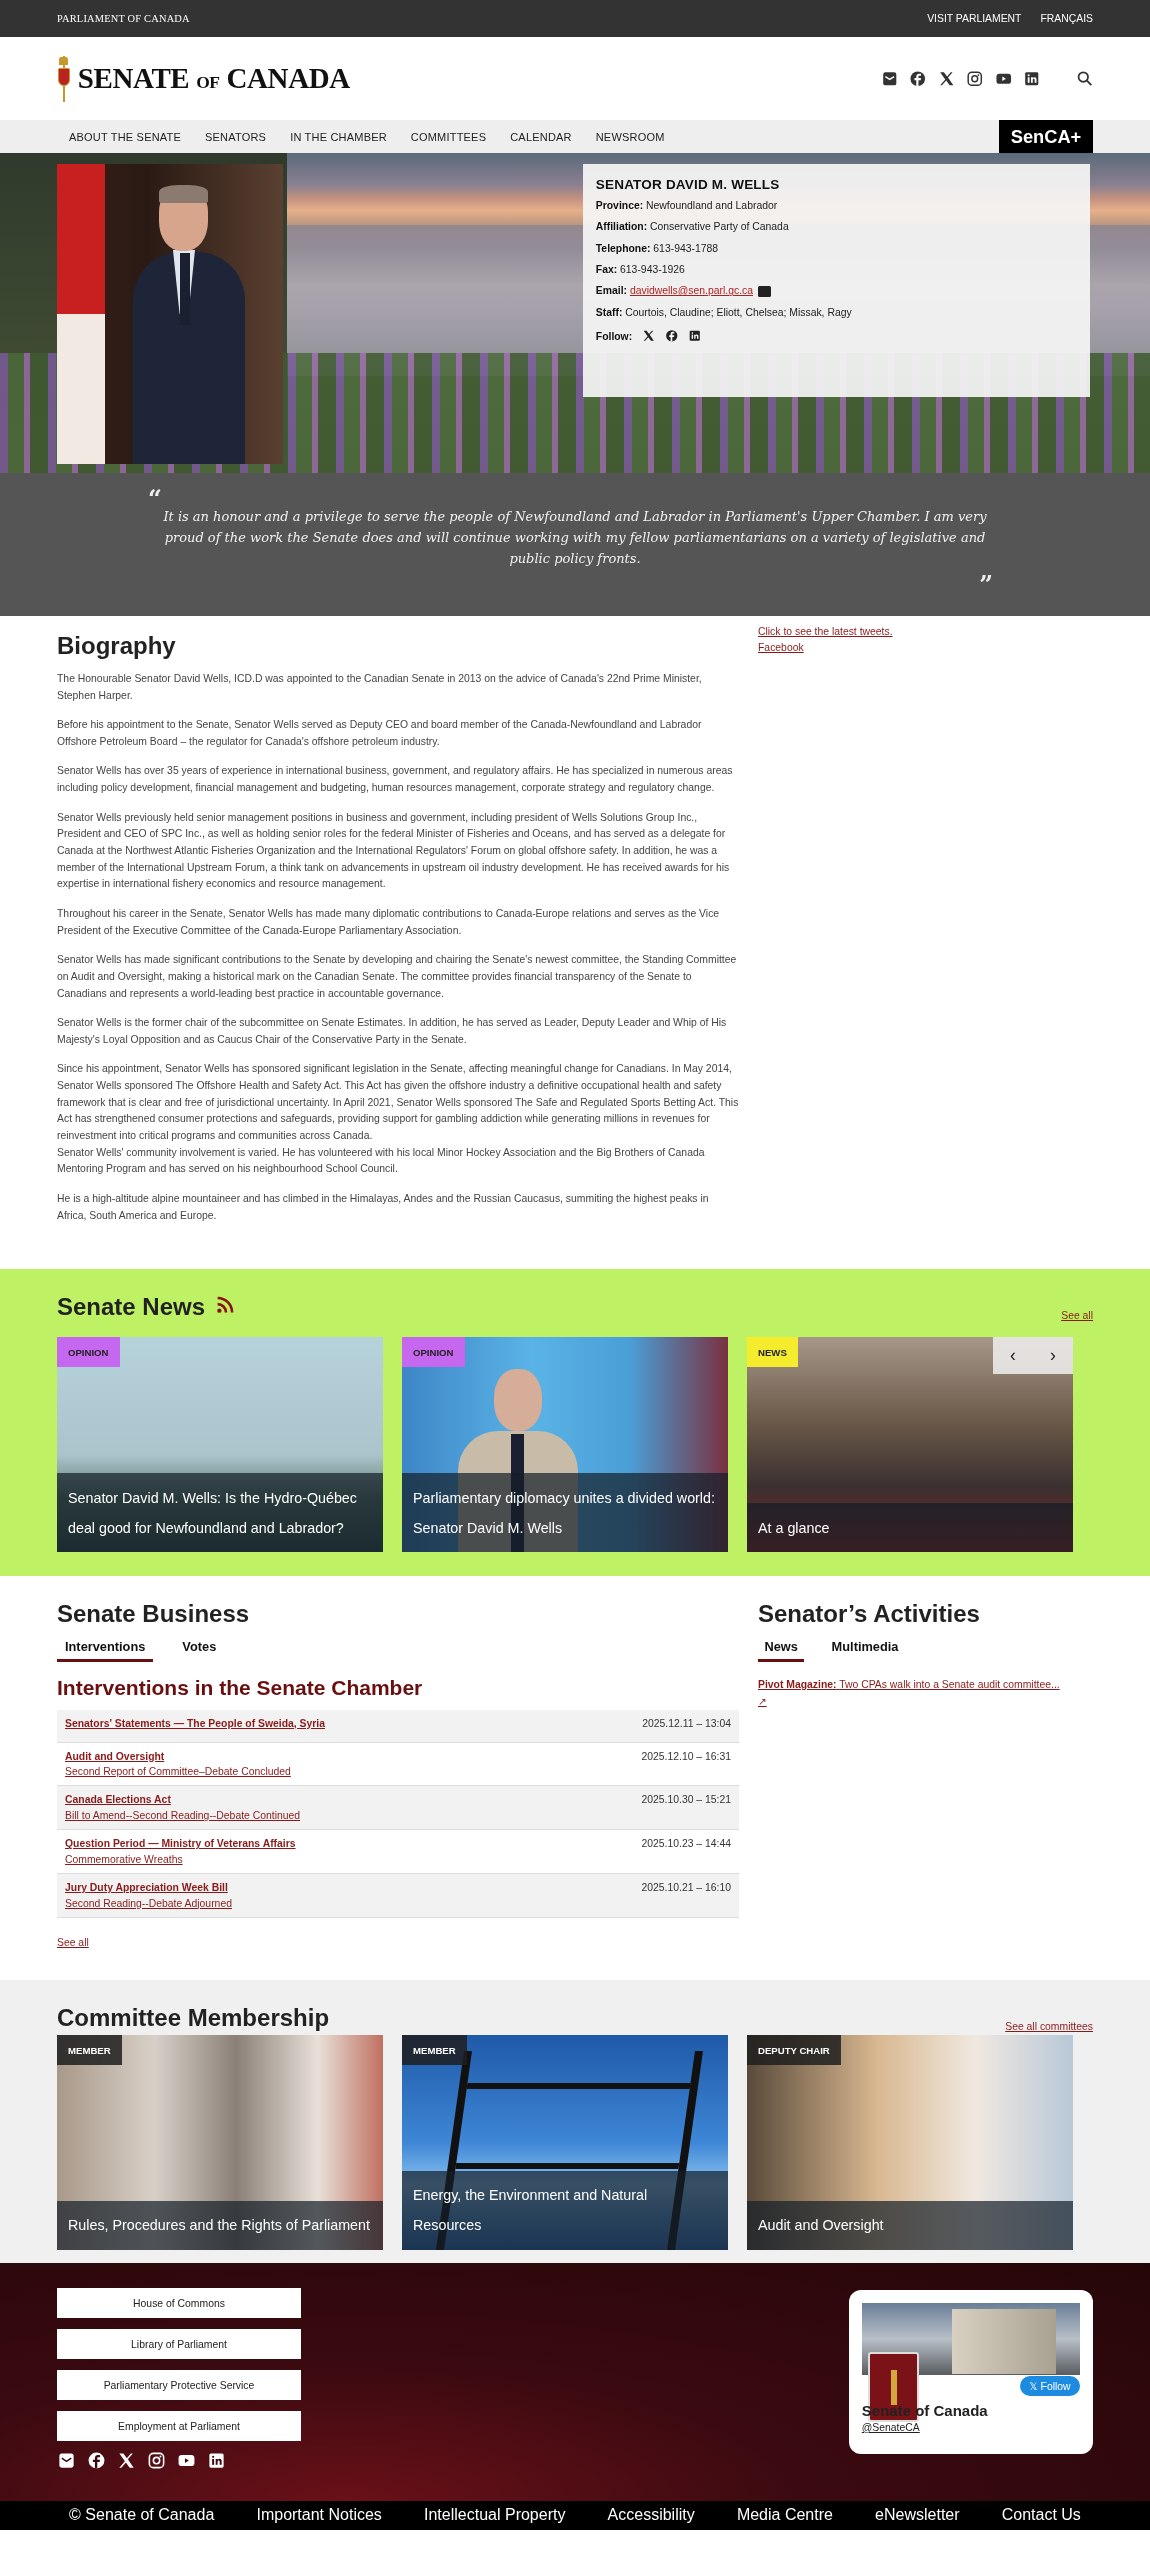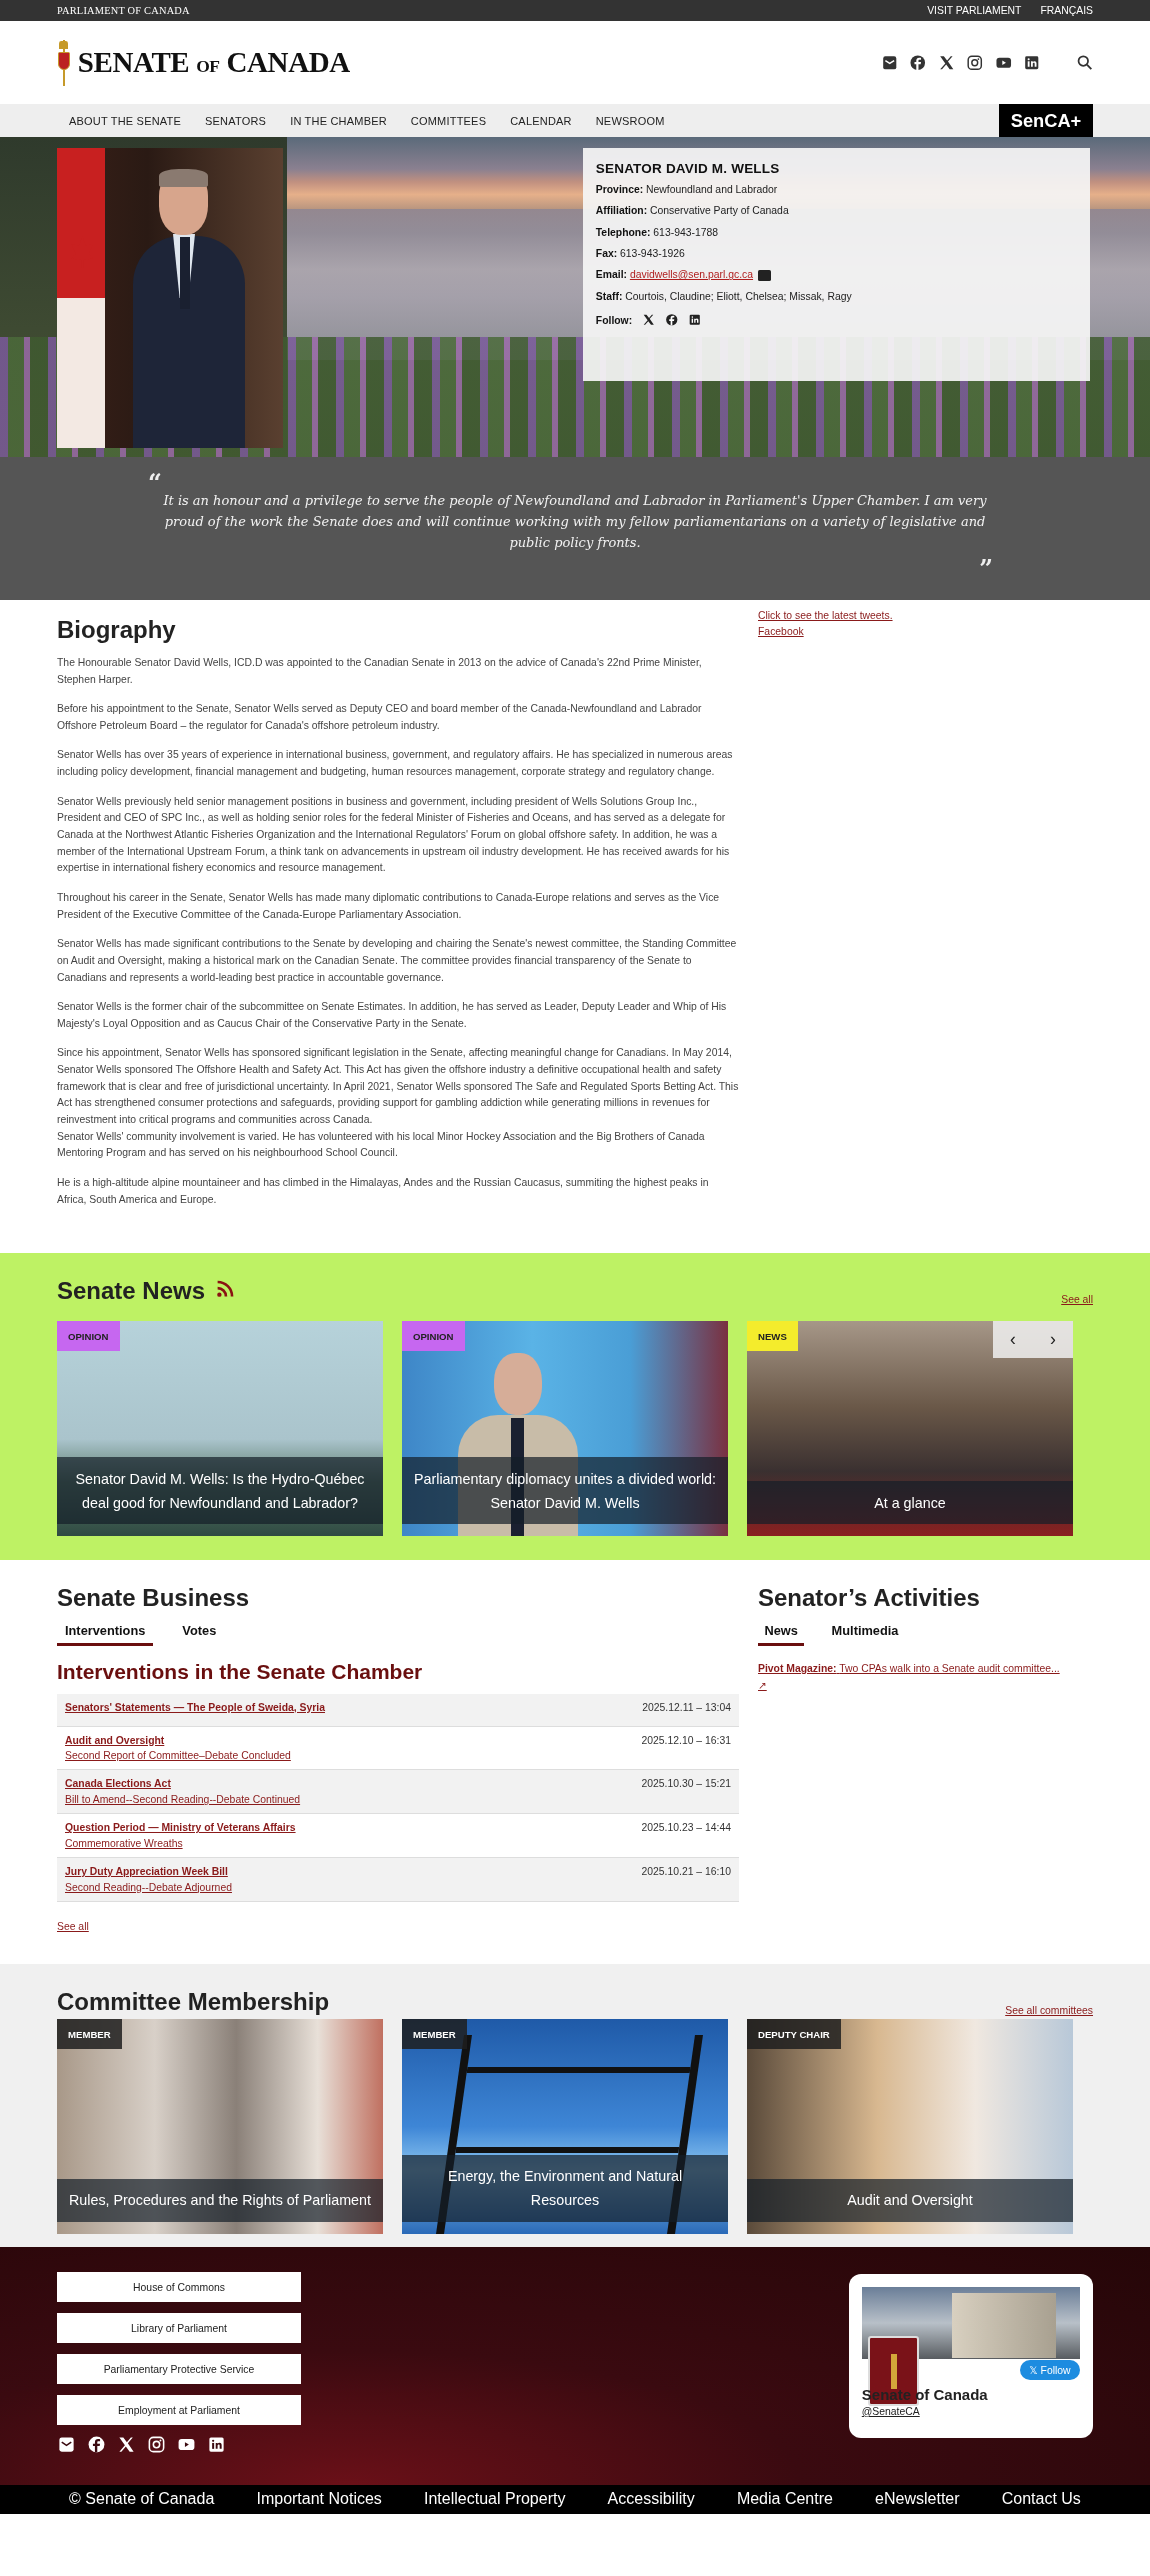--- a/index.html
+++ b/index.html
@@ -1,18 +1,18 @@
 <!DOCTYPE html>
 <html style="font-size:12.8px"><head>
 <meta charset="utf-8">
 <style>
 *{box-sizing:border-box;margin:0;padding:0}
 body{width:1150px;font-family:"Liberation Sans",sans-serif;color:#333;background:#fff}
 a{color:#8a1a1a}
-.topbar{height:21px;background:#333;color:#fff;display:flex;align-items:center;justify-content:space-between;padding:0 57px;font-size:10.4px}
+.topbar{height:37px;background:#333;color:#fff;display:flex;align-items:center;justify-content:space-between;padding:0 57px;font-size:10.4px}
 .topbar .left{font-family:"Liberation Serif",serif;text-transform:uppercase;letter-spacing:0.2px}
 .topbar .right{display:flex;gap:19px}
 .topbar .right a{color:#fff;text-decoration:none;font-size:10.4px}
 .header{height:83px;display:flex;align-items:center;justify-content:space-between;padding:0 57px}
 .logo{display:flex;align-items:center;gap:8px}
 .logo .mace{width:12.8px;height:46px;position:relative}
 .logo .mace .rod{position:absolute;left:5.6px;top:0;width:2.4px;height:46px;background:#c69a2a}
 .logo .mace .shield{position:absolute;left:0.8px;top:12.8px;width:12px;height:17.5px;background:#b22;border:1.6px solid #c69a2a;border-radius:1.6px 1.6px 6.4px 6.4px}
 .logo .mace .crown{position:absolute;left:2.4px;top:1.6px;width:8.8px;height:8px;background:#c69a2a;border-radius:2.4px 2.4px 0 0}
 .logo .wordmark{font-family:"Liberation Serif",serif;font-weight:bold;font-size:29px;color:#111;letter-spacing:-0.4px}
@@ -59,21 +59,21 @@
 .side{padding-top:8px;font-size:10.4px;line-height:16px}
 .side a{display:block}
 .news{background:#bef264;padding:24px 57px 24px;margin-top:0}
 .sec-head{display:flex;justify-content:space-between;align-items:flex-end;margin-bottom:16px}
 .sec-head h2{font-size:24px;color:#222;display:flex;align-items:center;gap:9.6px}
 .sec-head a{font-size:10.4px}
 .rss svg{width:21px;height:21px;fill:#8a1212}
 .cards{display:flex;gap:19px}
 .card{position:relative;width:326px;height:215px;overflow:hidden}
 .card .tag{position:absolute;left:0;top:0;padding:0 11px;height:30px;display:flex;align-items:center;font-size:9.6px;font-weight:bold}
-.card .caption{position:absolute;left:0;right:0;bottom:12px;padding:9.6px 11px;background:rgba(20,30,40,.7);color:#fff;font-size:14.3px;text-align:center;line-height:24px}
+.card .caption{position:absolute;left:0;right:0;bottom:0;padding:9.6px 11px;background:rgba(20,30,40,.7);color:#fff;font-size:14.3px;text-align:left;line-height:30px}
 .c1{background:linear-gradient(180deg,#b6d2da 0%,#aac4cc 55%,#5a7a6a 75%,#2f4a42 100%)}
 .c2{background:linear-gradient(90deg,#3e86c7 0%,#5ab3e6 40%,#4a9ed6 70%,#7a3040 100%)}
 .c3{background:linear-gradient(180deg,#a69788 0%,#6a5848 40%,#3a3030 70%,#8a2020 100%)}
 .c2 .person{position:absolute;left:56px;top:32px;width:120px;height:183px}
 .c2 .person .h{position:absolute;left:36px;top:0;width:48px;height:62px;background:#d6ad98;border-radius:45%}
 .c2 .person .b{position:absolute;left:0;top:62px;width:120px;height:128px;background:#c8bca8;border-radius:40px 40px 0 0}
 .c2 .person .t{position:absolute;left:53px;top:65px;width:12.8px;height:120px;background:#1a2030}
 .arrows{position:absolute;right:0;top:0;width:80px;height:37px;background:rgba(240,240,240,.85);display:flex;justify-content:space-around;align-items:center;font-size:17.5px;color:#222}
 .op{background:#c667f0;color:#222}
 .nw{background:#f4ec2c;color:#222}

